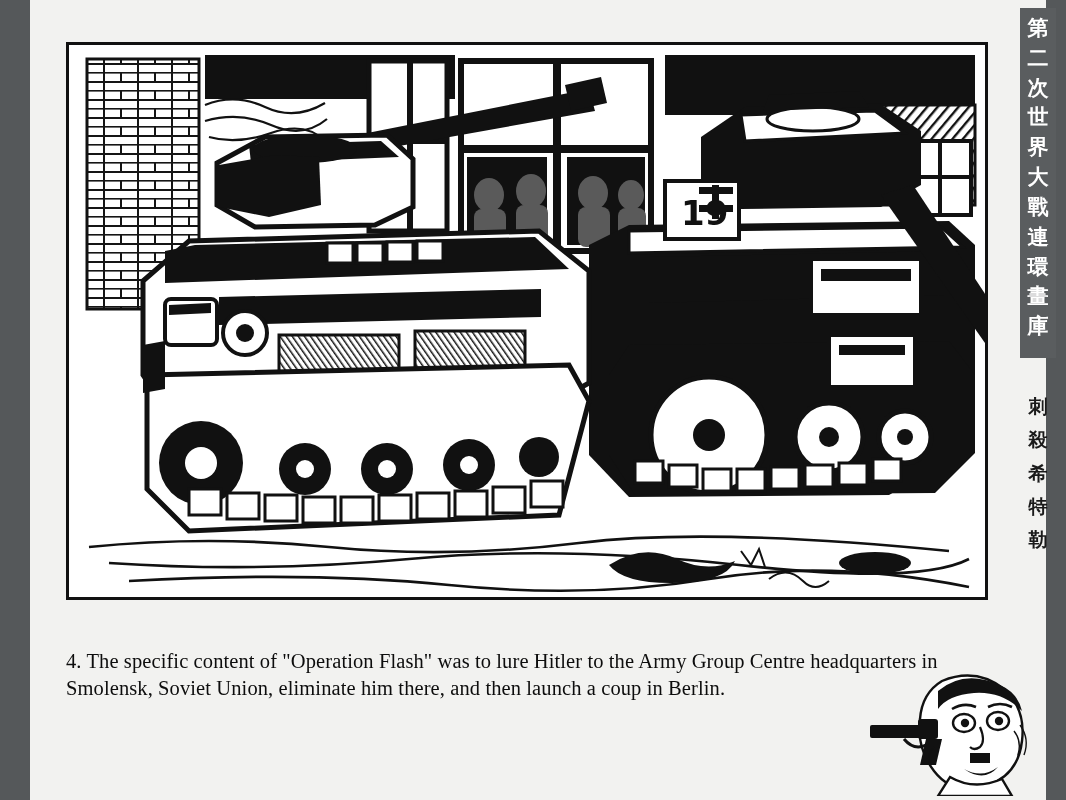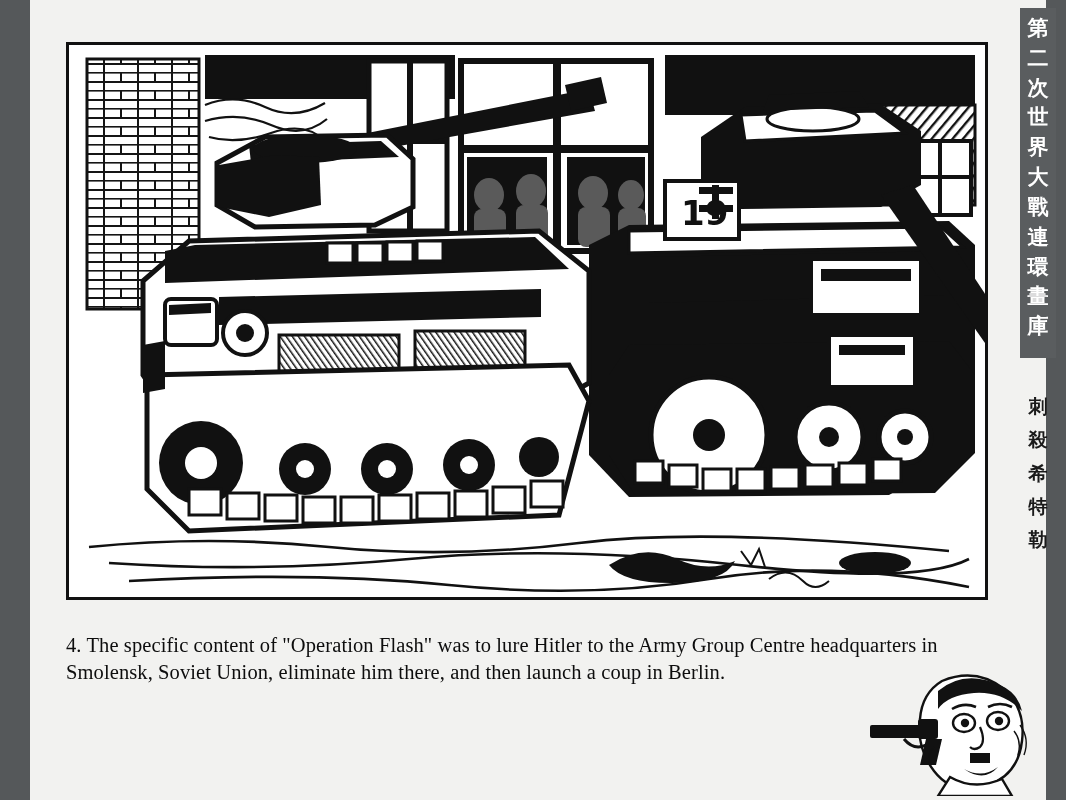--- a/index.html
+++ b/index.html
@@ -54,21 +54,21 @@
   }
   .panel-art {
     position: absolute;
     inset: 0;
   }
 
   
   .caption {
     position: absolute;
     left: 66px;
-    top: 632px;
+    top: 648px;
     width: 926px;
     font-size: 20.5px;
     line-height: 1.32;
     color: #0d0d0d;
     font-family: "Liberation Serif", serif;
     letter-spacing: 0.1px;
   }
 
   
   .vtitle-block {

